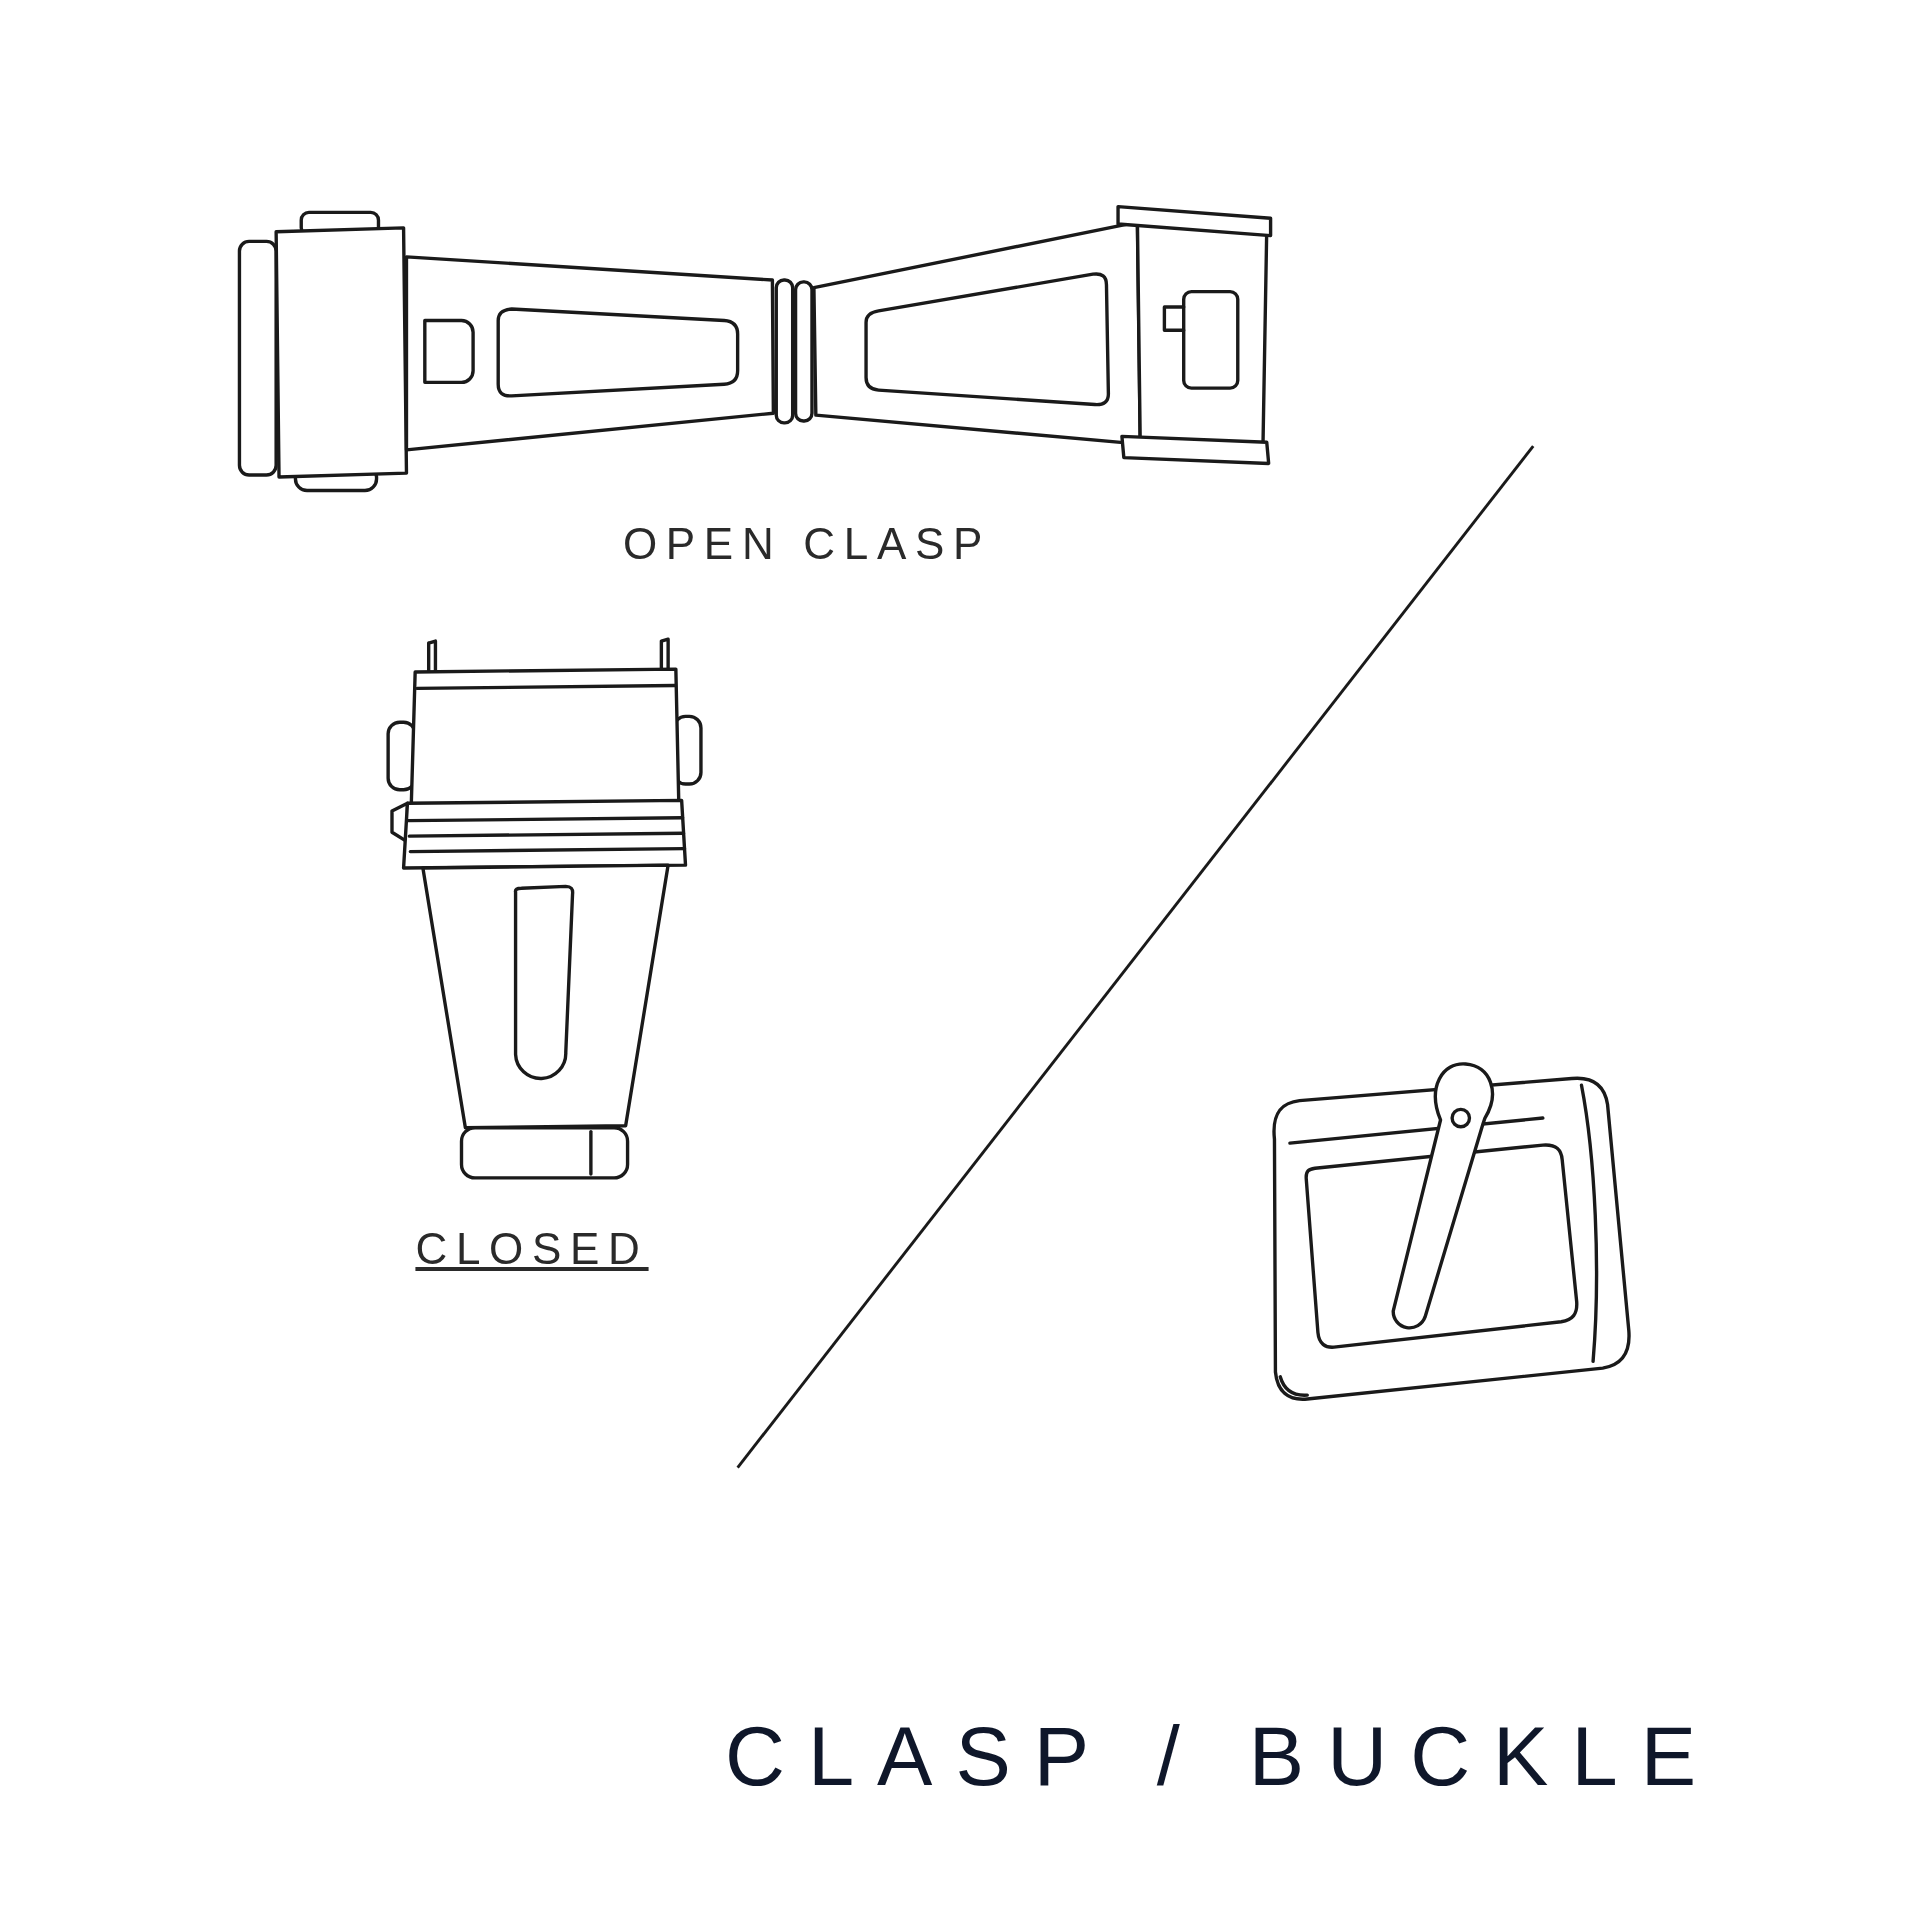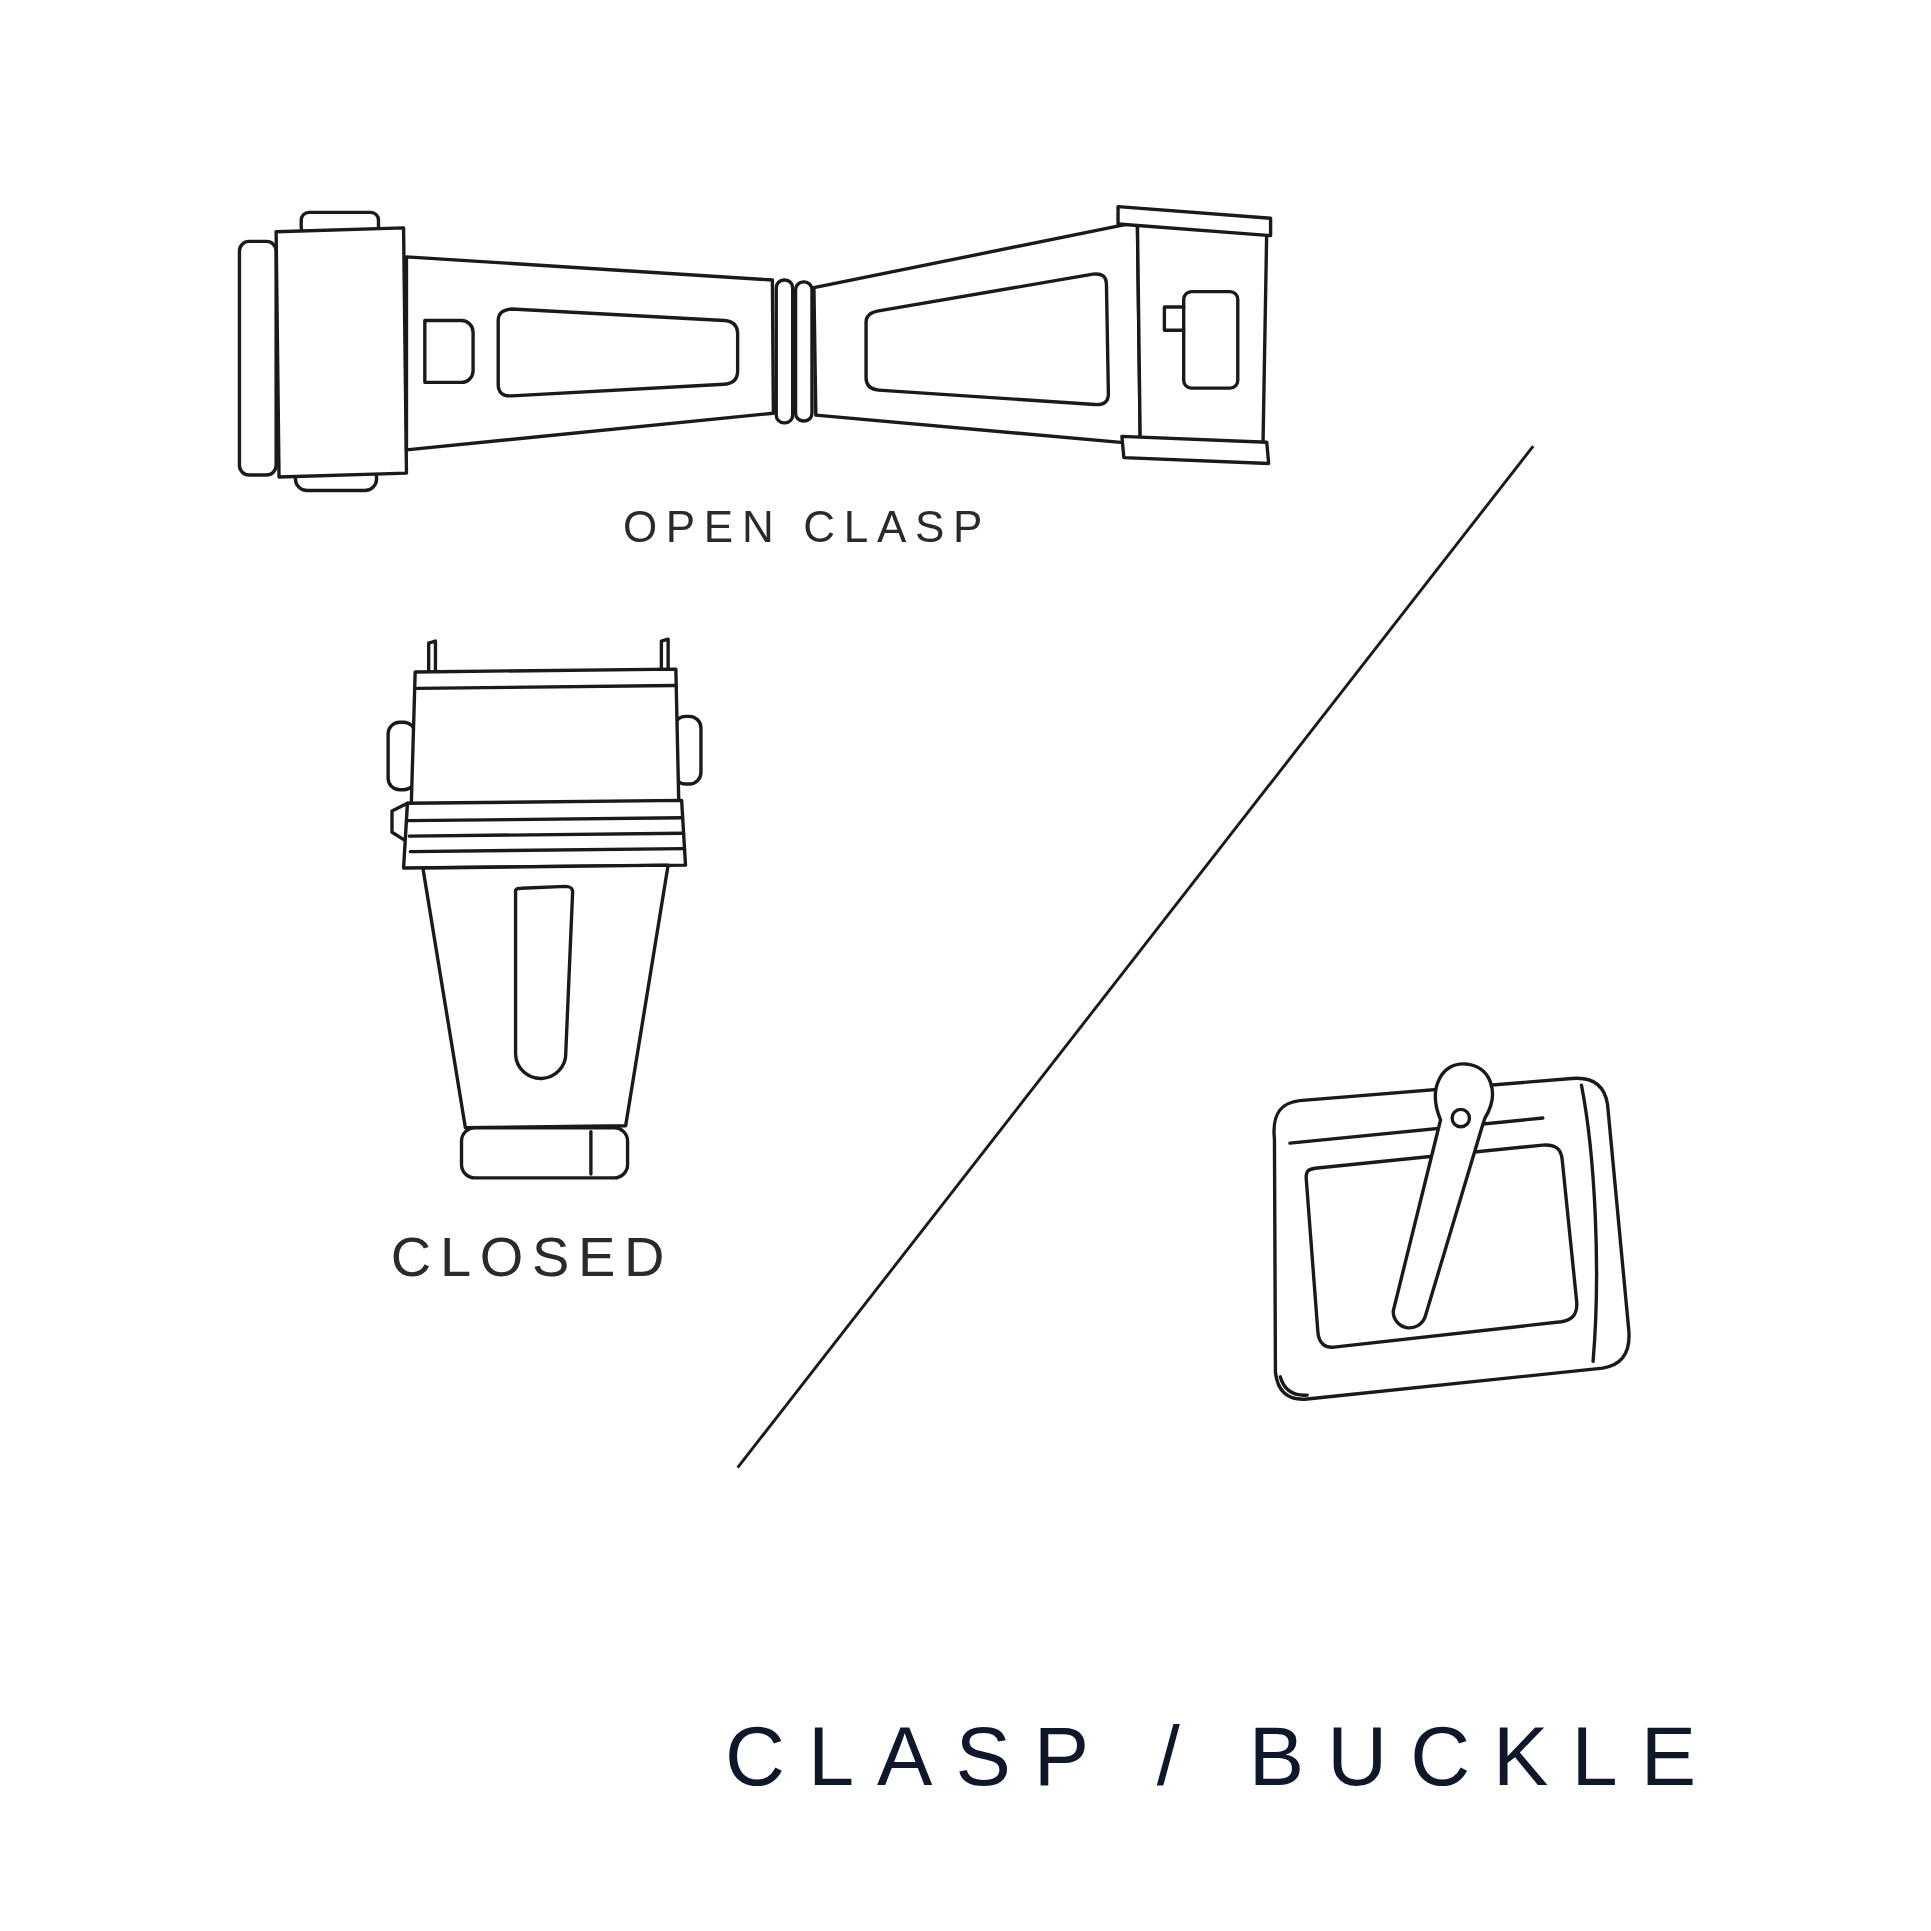--- a/index.html
+++ b/index.html
@@ -24,29 +24,30 @@
   }
   .caption {
     position: absolute;
     transform: translateX(-50%);
     white-space: nowrap;
     color: #2a2a2a;
     font-weight: 400;
   }
   .caption-open-clasp {
     left: 807px;
-    top: 502px;
+    top: 519px;
     font-size: 44px;
     letter-spacing: 8.7px;
   }
   .caption-closed {
     left: 532px;
     top: 1224px;
-    font-size: 56px;
+    font-size: 44px;
     letter-spacing: 8.7px;
+    text-decoration: underline;
   }
   .caption-title {
     left: 1222px;
     top: 1709px;
     font-size: 83px;
     letter-spacing: 23px;
     font-weight: 500;
     color: #0f172a;
   }
 </style>

